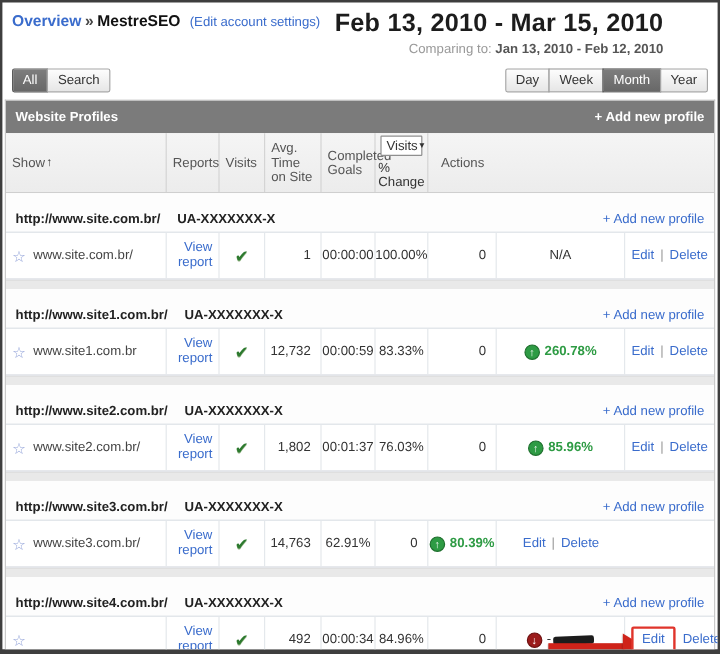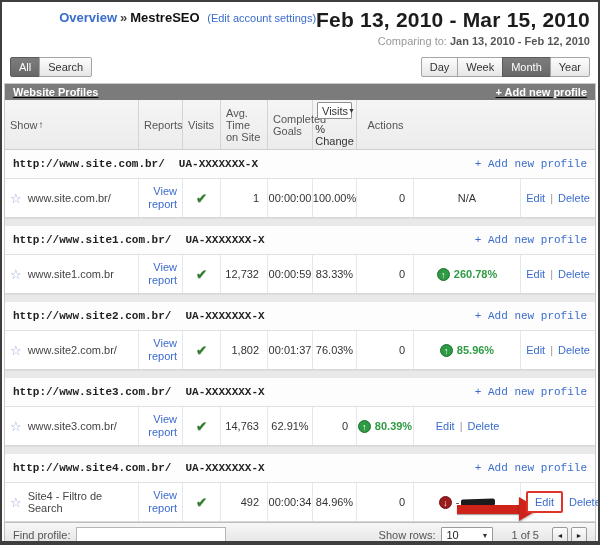--- a/index.html
+++ b/index.html
@@ -12,22 +12,23 @@
     width: 600px; height: 545px;
     border: 2px solid #3e3e3e;
     border-bottom-width: 4px;
     background: #fff;
     position: relative;
     overflow: hidden;
   }
 
   
   .top {
-    display: flex; justify-content: flex-end;
+    display: flex; justify-content: flex-start;
     padding: 6px 8px 0 8px;
+    gap: 12px;
   }
   .crumbs { font-size: 13px; color: #222; padding-top: 2px; white-space: nowrap; }
   .crumbs a { color: #3a6ccc; text-decoration: none; font-weight: bold; cursor: pointer; }
   .crumb-sep { color: #444; font-weight: bold; margin: 0 3px; }
   .crumb-account { font-weight: bold; color: #111; }
   .edit-account { font-size: 11px; font-weight: normal !important; margin-left: 4px; }
   .dates { text-align: right; }
   .date-main { font-size: 21px; font-weight: bold; color: #1c1c1c; letter-spacing: 0.2px; }
   .date-compare { font-size: 11px; color: #999; margin-top: 3px; }
   .date-compare b { color: #555; }
@@ -50,24 +51,23 @@
   .seg-btn:first-child { margin-left: 0; border-radius: 2px 0 0 2px; }
   .seg-btn:last-child { border-radius: 0 2px 2px 0; }
   .seg-btn.selected {
     background: linear-gradient(#7d7d7d, #686868);
     color: #fff; border-color: #5a5a5a;
   }
 
   
   .table-wrap { margin: 0 2px; border: 1px solid #c9c9c9; border-bottom: none; }
   .title-bar {
-    height: 16px; background: #7b7b7b;
+    height: 27px; background: #7b7b7b;
     display: flex; justify-content: space-between; align-items: center;
     padding: 0 8px;
-    text-decoration: underline;
   }
   .title-bar .tb-title { color: #fff; font-weight: bold; font-size: 11px; }
   .title-bar a { color: #fff; font-weight: bold; font-size: 11px; text-decoration: none; cursor: pointer; }
 
   .cols { display: grid; grid-template-columns: 134px 44px 38px 47px 45px 44px 57px 107px 1fr; }
 
   .hdr-row { background: linear-gradient(#f5f5f5, #ececec); border-bottom: 1px solid #cfcfcf; }
   .hdr-cell {
     font-size: 11px; color: #555;
     border-right: 1px solid #d4d4d4;
@@ -85,25 +85,24 @@
     display: flex; justify-content: space-between; align-items: center;
     padding: 0 4px; font-size: 11px; color: #333; cursor: pointer;
   }
   .metric-select .arr { font-size: 7px; color: #333; }
   .metric-sub { margin-top: 4px; color: #333; }
   .sort-arrow { font-size: 10px; margin-left: 1px; color: #333; }
 
   
   .group-sep { height: 8px; background: #e9e9e9; border-top: 1px solid #dcdcdc; }
   .group-header {
-    display: flex; align-items: center;
-    height: 28px; padding: 4px 8px;
+    display: flex; align-items: flex-start;
+    height: 28px; padding: 16px 8px;
     background: #fdfdfd;
     font-size: 11px;
-    font-family: Liberation Mono, monospace;
   }
   .g-url { font-weight: bold; color: #222; }
   .g-ua { font-weight: bold; color: #222; margin-left: 14px; }
   .g-add { margin-left: auto; color: #3a6ccc; text-decoration: none; cursor: pointer; }
 
   .data-row {
     border-top: 1px solid #dde1e6; border-bottom: 1px solid #d6dadf;
     background: #fff; position: relative;
   }
   .cell {
@@ -382,21 +381,20 @@
     <div>
       <div class="group-sep"></div>
       <div class="group-header">
         <span class="g-url">http://www.site4.com.br/</span>
         <span class="g-ua">UA-XXXXXXX-X</span>
         <a class="g-add">+ Add new profile</a>
       </div>
       <div class="data-row cols">
         <div class="cell name-cell">
           <span class="star">☆</span>
-          <span>Site4 - Filtro de Search</span>
         </div>
         <div class="cell center">
             <a class="view-report">View report</a>
           </div>
         <div class="cell center">
             <span class="check">✔</span>
           </div>
         <div class="cell num">492</div>
         <div class="cell center">00:00:34</div>
         <div class="cell center">84.96%</div>

